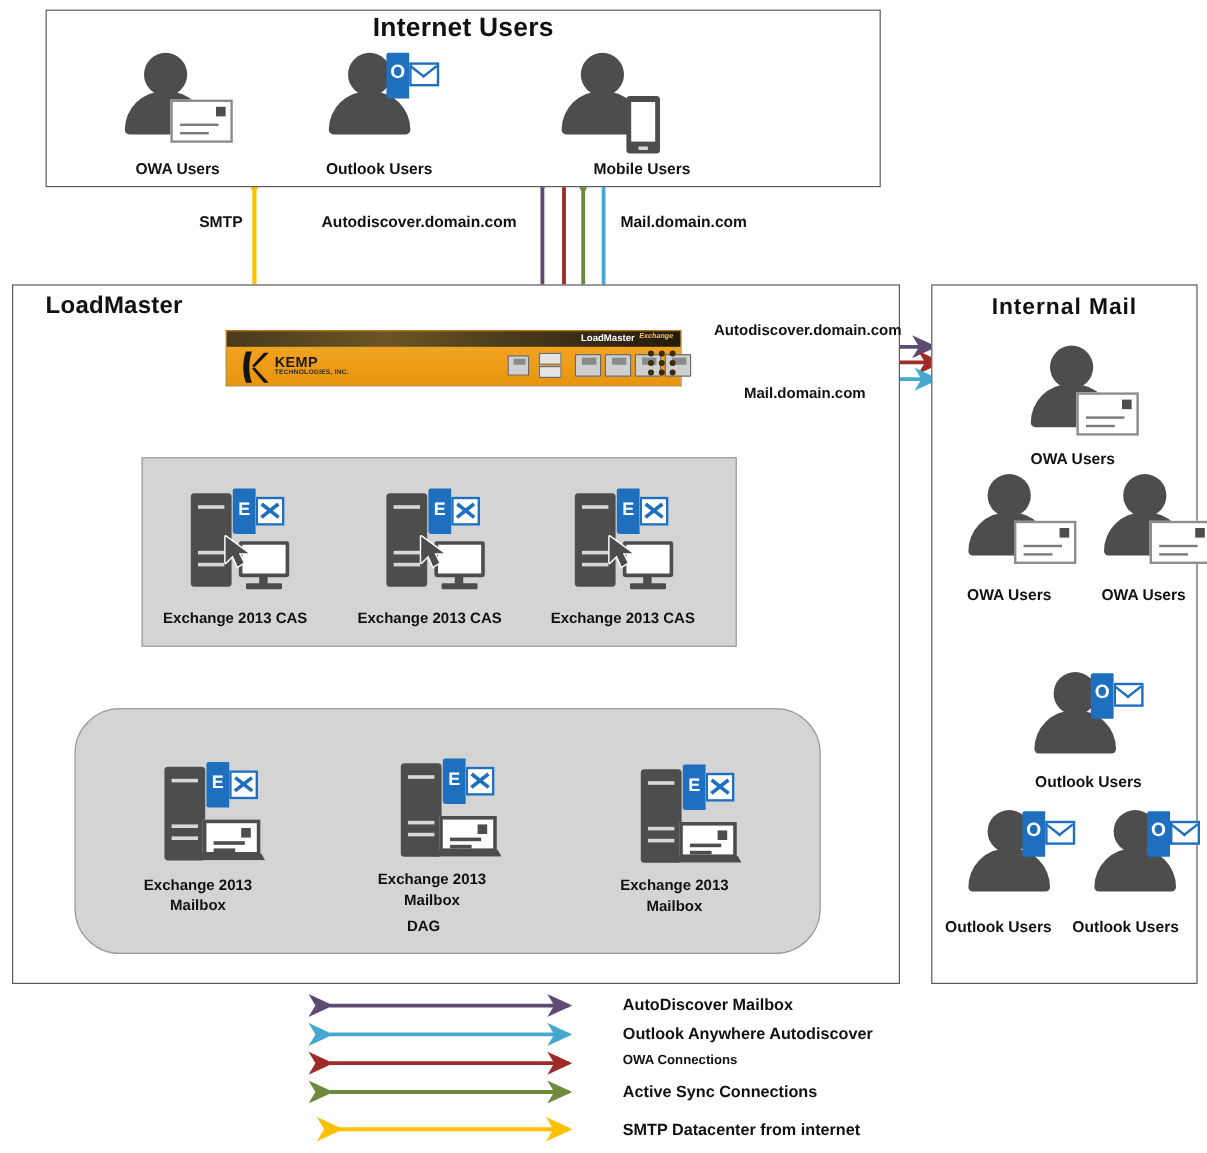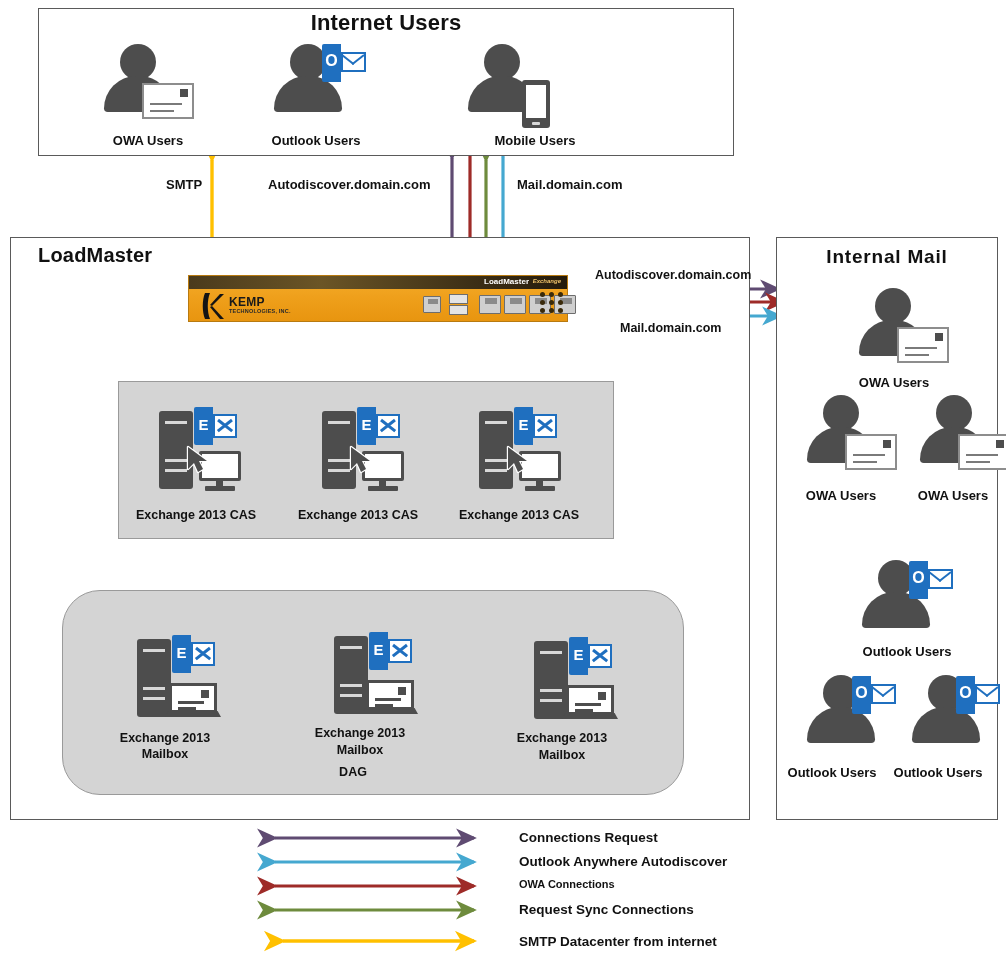--- a/index.html
+++ b/index.html
@@ -447,19 +447,19 @@
   </div>
   <div class="msbadge" style="left:956px;top:676px;width:44px;height:38px;">
     <div class="panel" style="width:19px;height:38px;border-radius:2px 0 0 2px;"></div>
     <div class="letter" style="left:0;top:9px;width:19px;font-size:16px;">O</div>
     <div class="env" style="left:19px;top:8px;width:25px;height:20px;"></div>
     <div class="envline" style="left:20px;top:10px;width:15px;height:2px;transform:rotate(38deg);"></div>
     <div class="envline" style="left:42px;top:10px;width:15px;height:2px;transform:rotate(142deg);"></div>
   </div>
   <div class="lbl c" style="left:938px;top:765px;font-size:13px;">Outlook Users</div>
 
-  <div class="legend-label" style="left:519px;top:830px;font-size:13.5px;">Connections Request</div>
+  <div class="legend-label" style="left:519px;top:830px;font-size:13.5px;">AutoDiscover Mailbox</div>
   <div class="legend-label" style="left:519px;top:854px;font-size:13.5px;">Outlook Anywhere Autodiscover</div>
   <div class="legend-label" style="left:519px;top:878px;font-size:11px;">OWA Connections</div>
-  <div class="legend-label" style="left:519px;top:902px;font-size:13.5px;"> Request Sync Connections</div>
+  <div class="legend-label" style="left:519px;top:902px;font-size:13.5px;"> Active Sync Connections</div>
   <div class="legend-label" style="left:519px;top:934px;font-size:13.5px;">SMTP Datacenter from internet</div>
 
 </div>
 
 </body></html>

